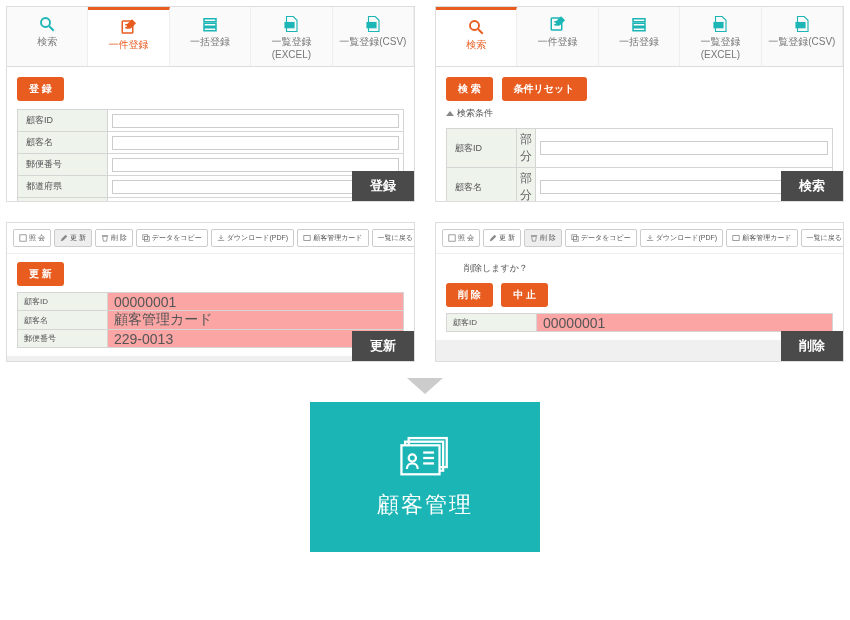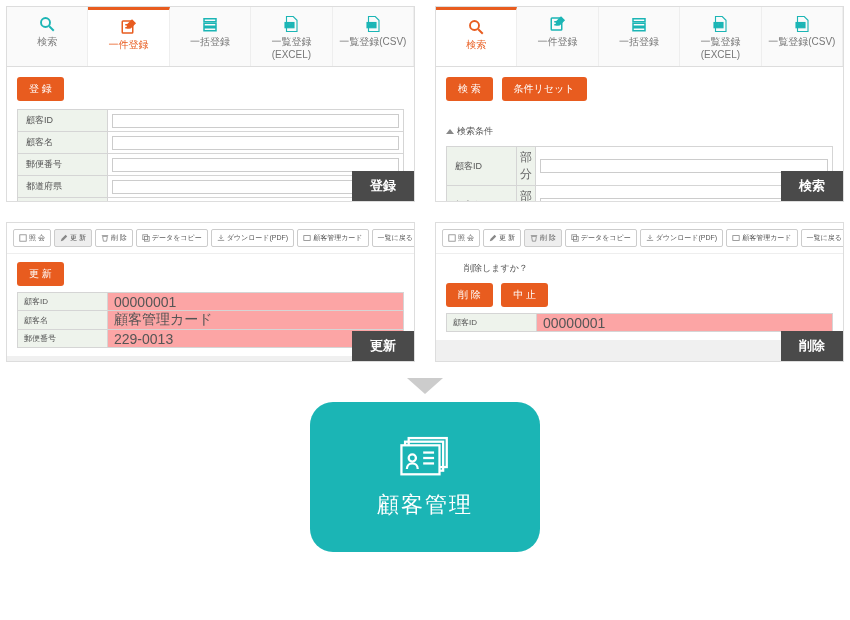--- a/index.html
+++ b/index.html
@@ -5,39 +5,39 @@
 * { box-sizing: border-box; margin: 0; padding: 0; }
 body { font-family: "Hiragino Sans", "Meiryo", sans-serif; background: #fff; width: 850px; height: 620px; overflow: hidden; }
 .grid { display: grid; grid-template-columns: 1fr 1fr; gap: 20px; padding: 6px; }
 .panel { position: relative; background: #f0f0f0; height: 196px; border: 1px solid #ddd; overflow: hidden; }
 .panel-label { position: absolute; right: 0; bottom: 0; background: #4a4a4a; color: #fff; font-size: 13px; padding: 6px 18px; z-index: 10; font-weight: bold; }
 .tabs { display: flex; background: #fafafa; border-bottom: 1px solid #ddd; }
 .tab { flex: 1; text-align: center; padding: 8px 4px 6px; font-size: 10px; color: #777; border-right: 1px solid #eee; cursor: pointer; }
 .tab.active { color: #e85c1f; border-top: 3px solid #e85c1f; background: #fff; }
 .tab-icon { display: block; margin: 0 auto 2px; width: 18px; height: 18px; }
 .content { background: #fff; padding: 10px; font-size: 10px; color: #555; }
-.btn-orange { display: inline-block; background: #e85c1f; color: #fff; border: none; border-radius: 3px; padding: 5px 12px; font-size: 10px; margin-right: 6px; cursor: pointer; }
+.btn-orange { display: inline-block; background: #e85c1f; color: #fff; border: none; border-radius: 3px; padding: 5px 12px; font-size: 10px; margin-right: 6px; cursor: pointer; font-weight: bold; }
 .form-table { width: 100%; border-collapse: collapse; margin-top: 8px; }
 .form-table th { background: #eef3ec; border: 1px solid #d5d5d5; padding: 4px 8px; font-size: 9px; font-weight: normal; text-align: left; width: 90px; color: #555; }
 .form-table td { border: 1px solid #d5d5d5; padding: 2px 4px; background: #fff; }
 .form-table input { border: 1px solid #ccc; font-size: 9px; padding: 1px 3px; width: 100%; }
-.search-cond { margin-top: 24px; }
+.search-cond { margin-top: 6px; }
 .cond-head { font-size: 9px; color: #555; margin-bottom: 4px; }
 .small-tbl th { width: 70px; }
 .small-tbl .sub { font-size: 12px; color: #666; padding: 2px 3px; border-left: 1px solid #d5d5d5; width: 18px; text-align: center; background:#eef3ec; }
 .toolbar { display: flex; gap: 3px; padding: 6px; background: #fff; border-bottom: 1px solid #eee; flex-wrap: nowrap; }
 .tbtn { border: 1px solid #ccc; background: #fff; font-size: 7px; padding: 3px 5px; color: #555; cursor: pointer; border-radius: 2px; display: flex; align-items: center; gap: 2px; white-space: nowrap; }
 .tbtn.active { background: #eee; }
 .tiny-icon { width: 8px; height: 8px; display: inline-block; }
 .sub-content { padding: 8px 10px; background: #fff; font-size: 9px; color: #555; }
 .data-table { width: 100%; border-collapse: collapse; margin-top: 6px; }
 .data-table th { background: #eef3ec; border: 1px solid #d5d5d5; padding: 3px 6px; font-size: 8px; font-weight: normal; text-align: left; width: 90px; }
 .data-table td { border: 1px solid #d5d5d5; padding: 0 6px; font-size: 14px; background: #fca5a5; }
 .arrow-down { width: 0; height: 0; border-left: 18px solid transparent; border-right: 18px solid transparent; border-top: 16px solid #ccc; margin: 10px auto 8px; }
-.result-box { width: 230px; height: 150px; margin: 0 auto; background: #1bb5b5; display: flex; flex-direction: column; align-items: center; justify-content: center; color: #fff; border-radius: 23px; }
+.result-box { width: 230px; height: 150px; margin: 0 auto; background: #1bb5b5; display: flex; flex-direction: column; align-items: center; justify-content: center; color: #fff; }
 .result-box svg { width: 58px; height: 48px; margin-bottom: 8px; }
 .result-label { font-size: 22px; letter-spacing: 2px; }
 .caret { display:inline-block; width:0; height:0; border-left:4px solid transparent; border-right:4px solid transparent; border-bottom:5px solid #888; margin-right:3px; vertical-align:middle;}
 </style>
 </head>
 <body>
 
 <div class="grid">
 
 <div class="panel">

